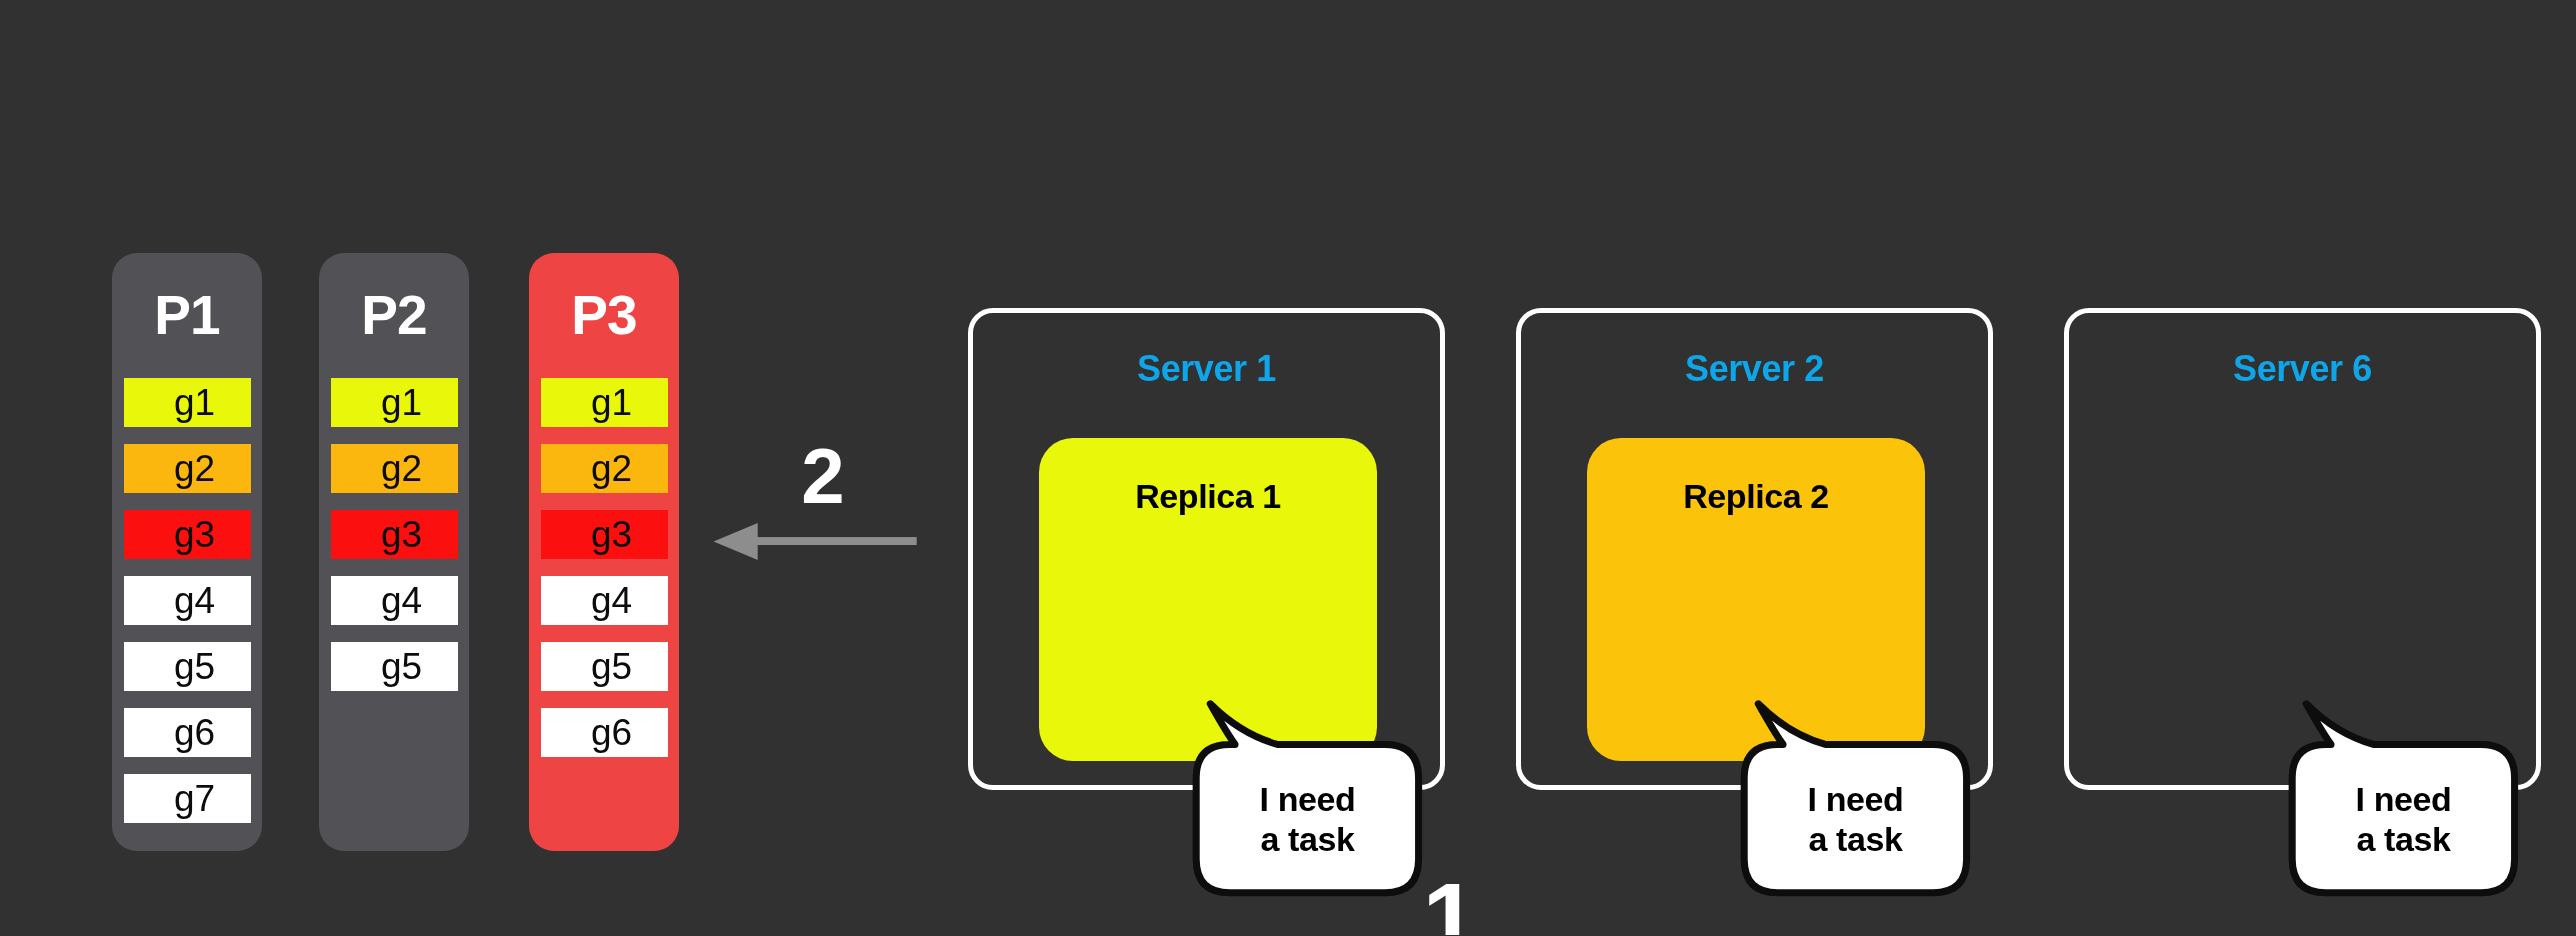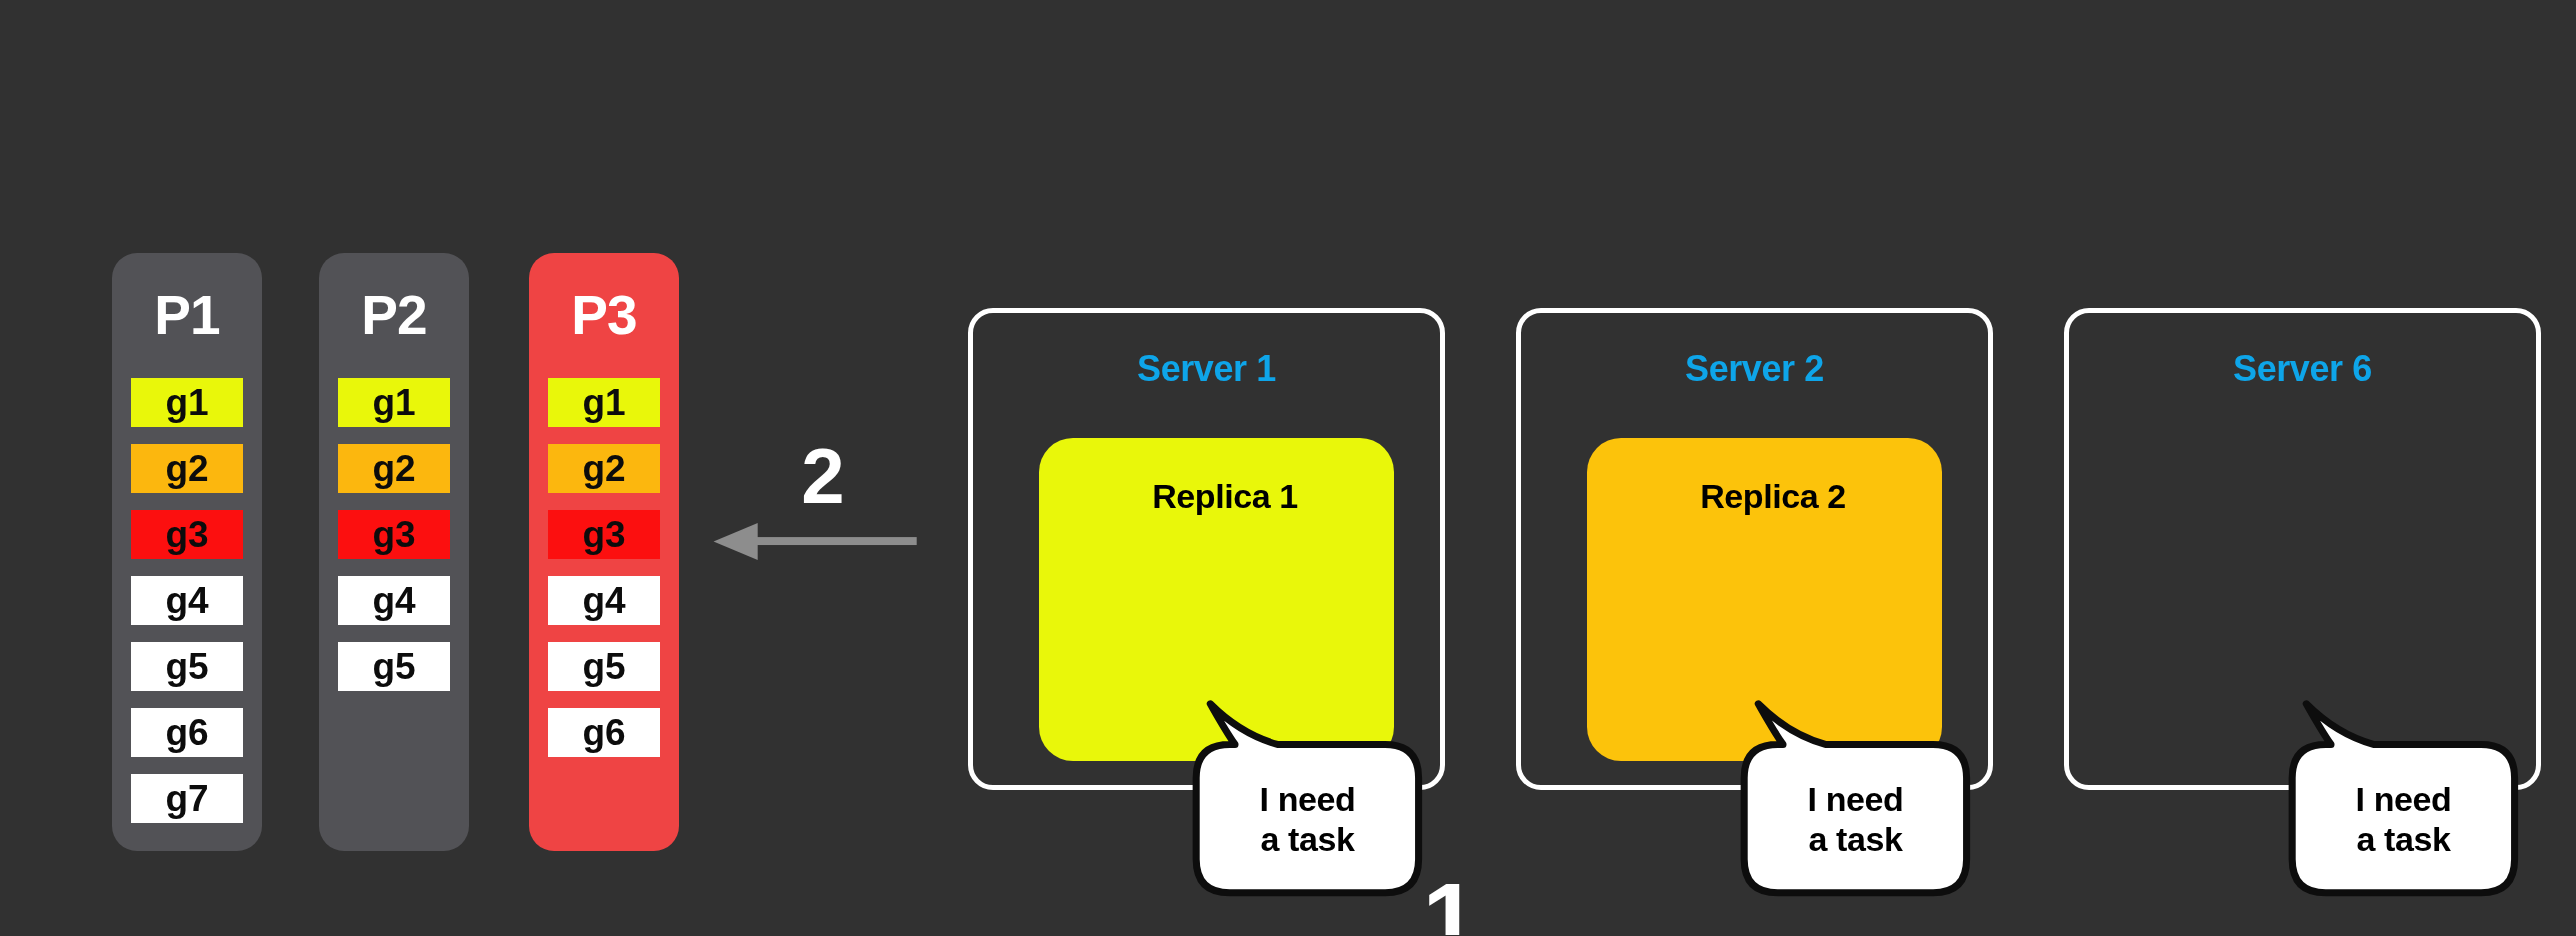--- a/index.html
+++ b/index.html
@@ -26,21 +26,21 @@
     font-size:55px; font-weight:bold; color:#ffffff;
     letter-spacing:-0.9px;
   }
   .cells {
     position:absolute; top:125px; left:0; right:0;
     display:flex; flex-direction:column; gap:17px; align-items:center;
   }
   .cell {
     width:112px; height:49px;
     display:flex; align-items:center; justify-content:center;
-    font-size:37px; font-weight:bold; color:#0c0c0c;
+    font-size:37px; font-weight:normal; color:#0c0c0c;padding-left:15px;
   }
 
   
   .step2-label {
     position:absolute; left:703px; top:437px; width:150px;
     text-align:center; font-size:78px; font-weight:bold; color:#ffffff;
     line-height:1;
   }
   .arrow-svg { position:absolute; left:665px; top:521px; width:212px; height:41px; }
 
@@ -53,21 +53,20 @@
   }
   .server-title {
     margin-top:35px; text-align:center;
     font-size:36px; font-weight:600; color:#0ea5e9;
     letter-spacing:-0.4px;
   }
   .replica {
     position:absolute; left:66px; top:125px;
     width:338px; height:323px;
     border-radius:34px;
-    padding-left:17px;
   }
   .replica-title {
     margin-top:39px; text-align:center;
     font-size:34px; font-weight:bold; color:#000000;
     letter-spacing:-0.4px;
   }
 
   
   .bubble {
     position:absolute; top:695px;

